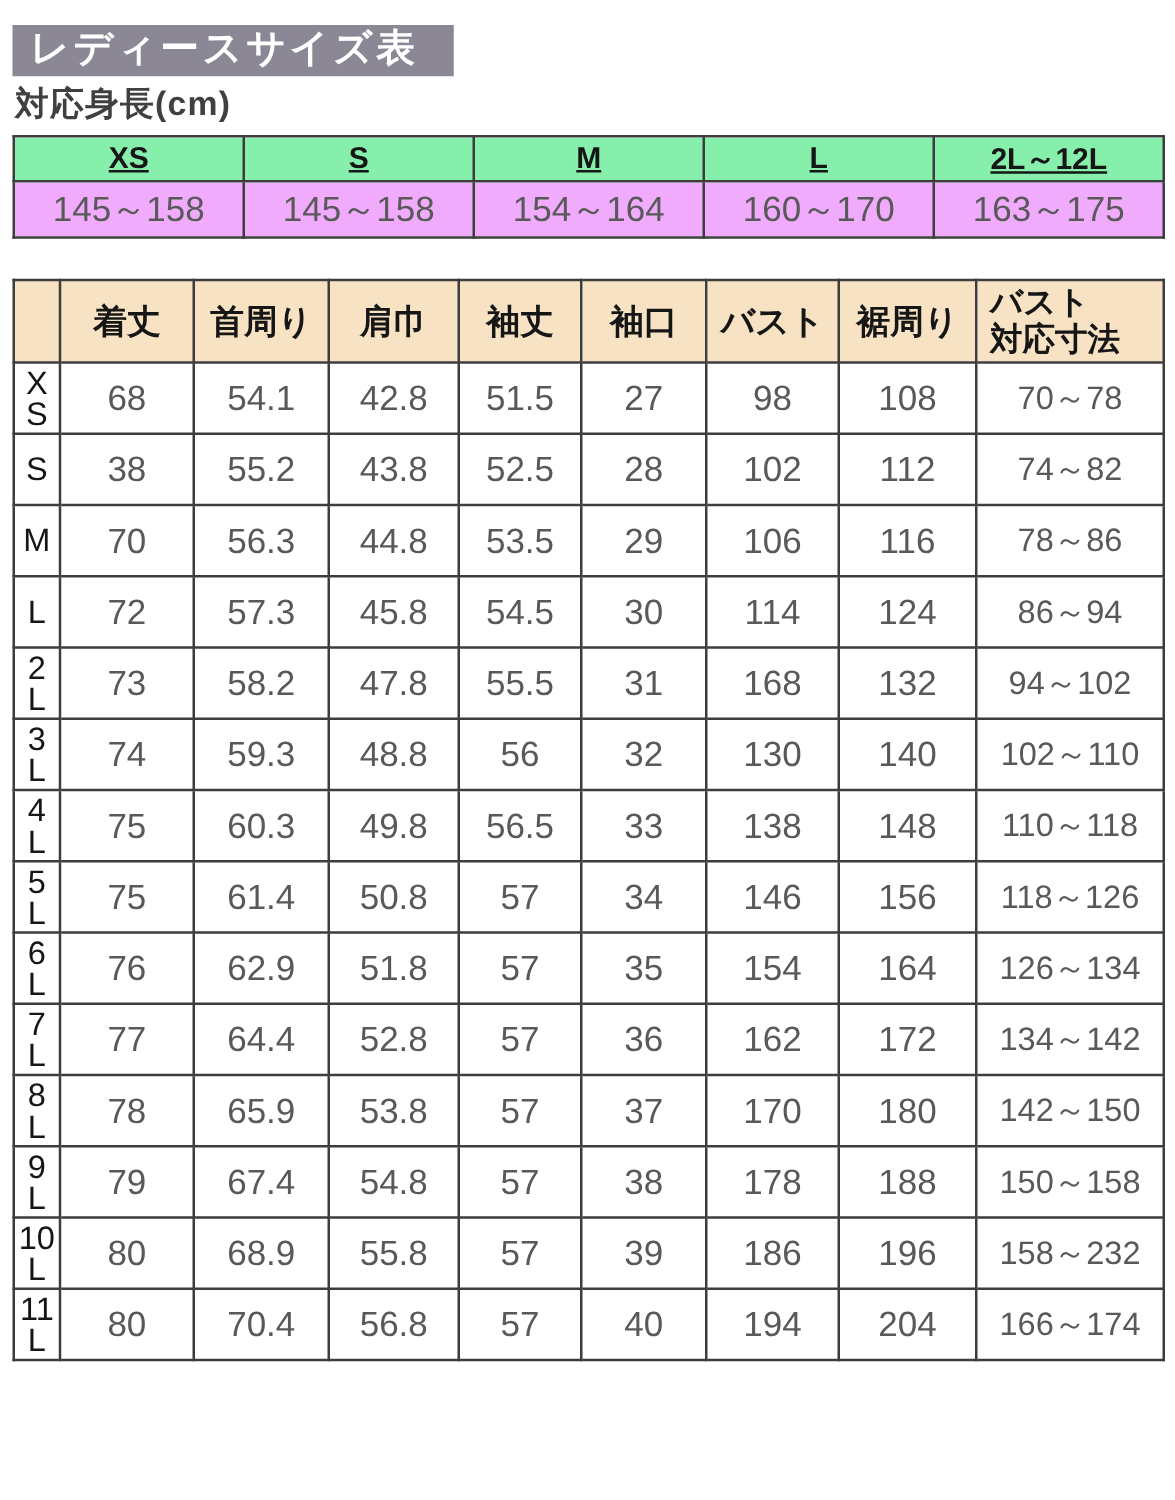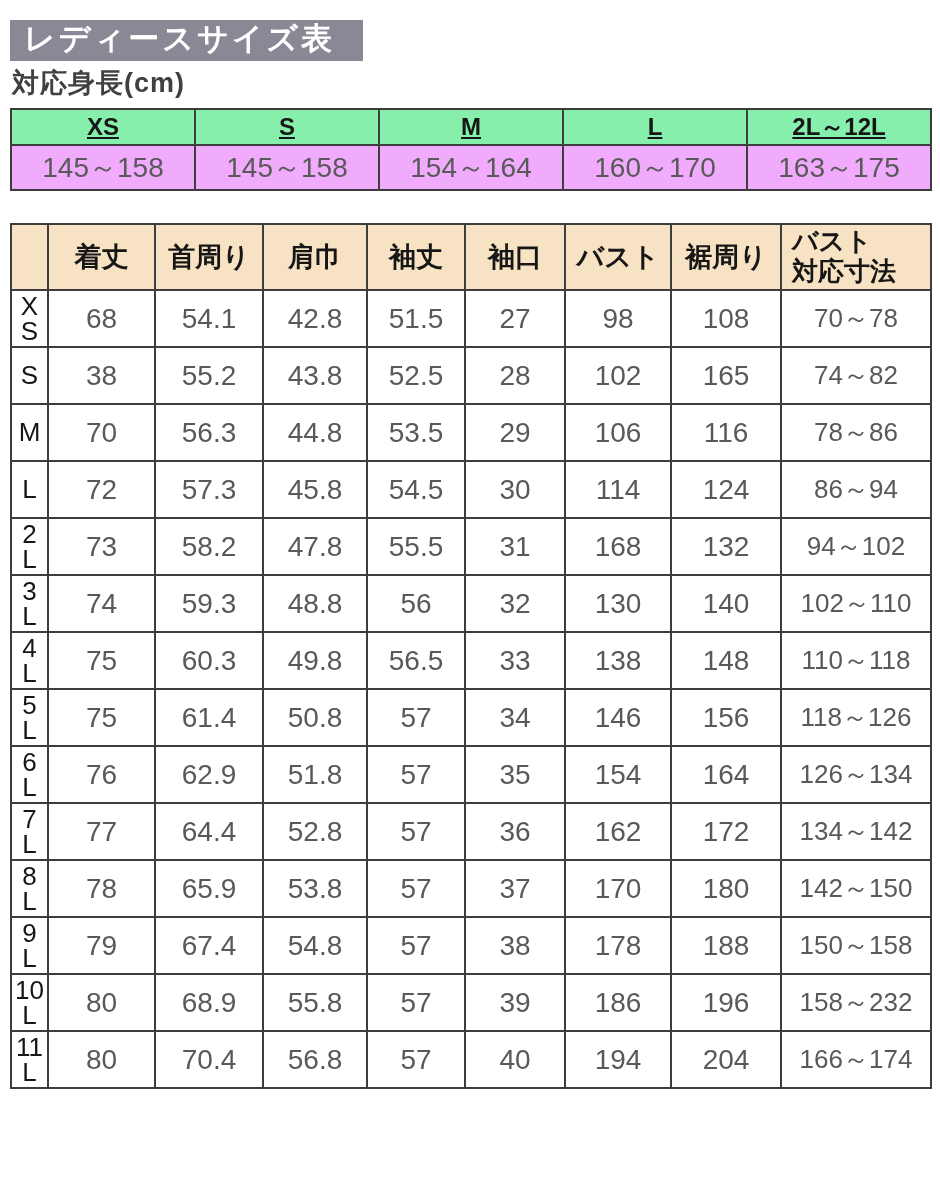--- a/index.html
+++ b/index.html
@@ -163,21 +163,21 @@
           <td class="range">70～78</td>
         </tr>
         <tr>
           <th>S</th>
           <td>38</td>
           <td>55.2</td>
           <td>43.8</td>
           <td>52.5</td>
           <td>28</td>
           <td>102</td>
-          <td>165</td>
+          <td>112</td>
           <td class="range">74～82</td>
         </tr>
         <tr>
           <th>M</th>
           <td>70</td>
           <td>56.3</td>
           <td>44.8</td>
           <td>53.5</td>
           <td>29</td>
           <td>106</td>

